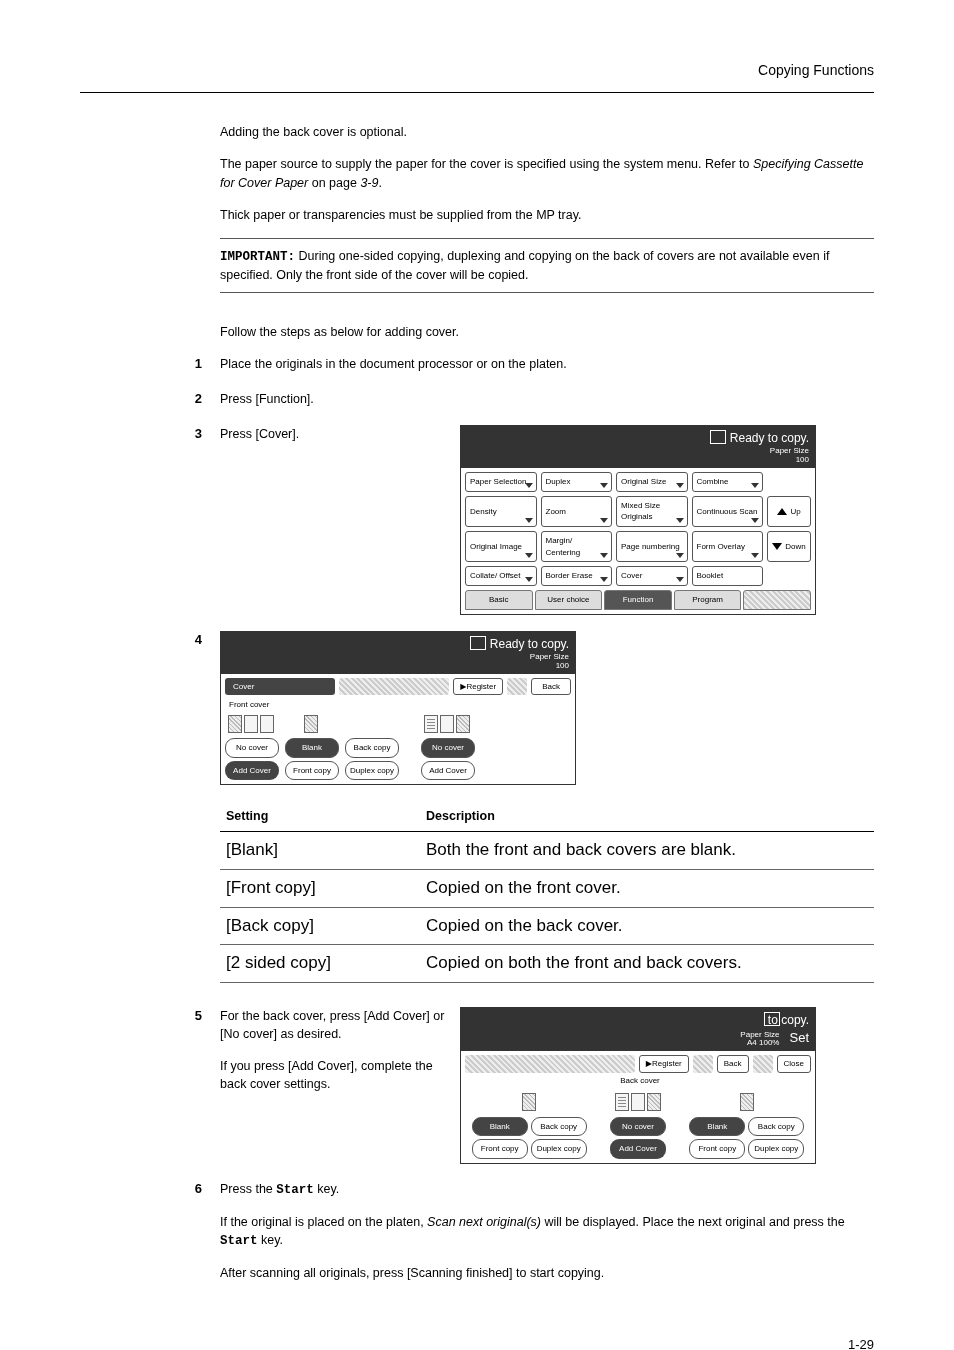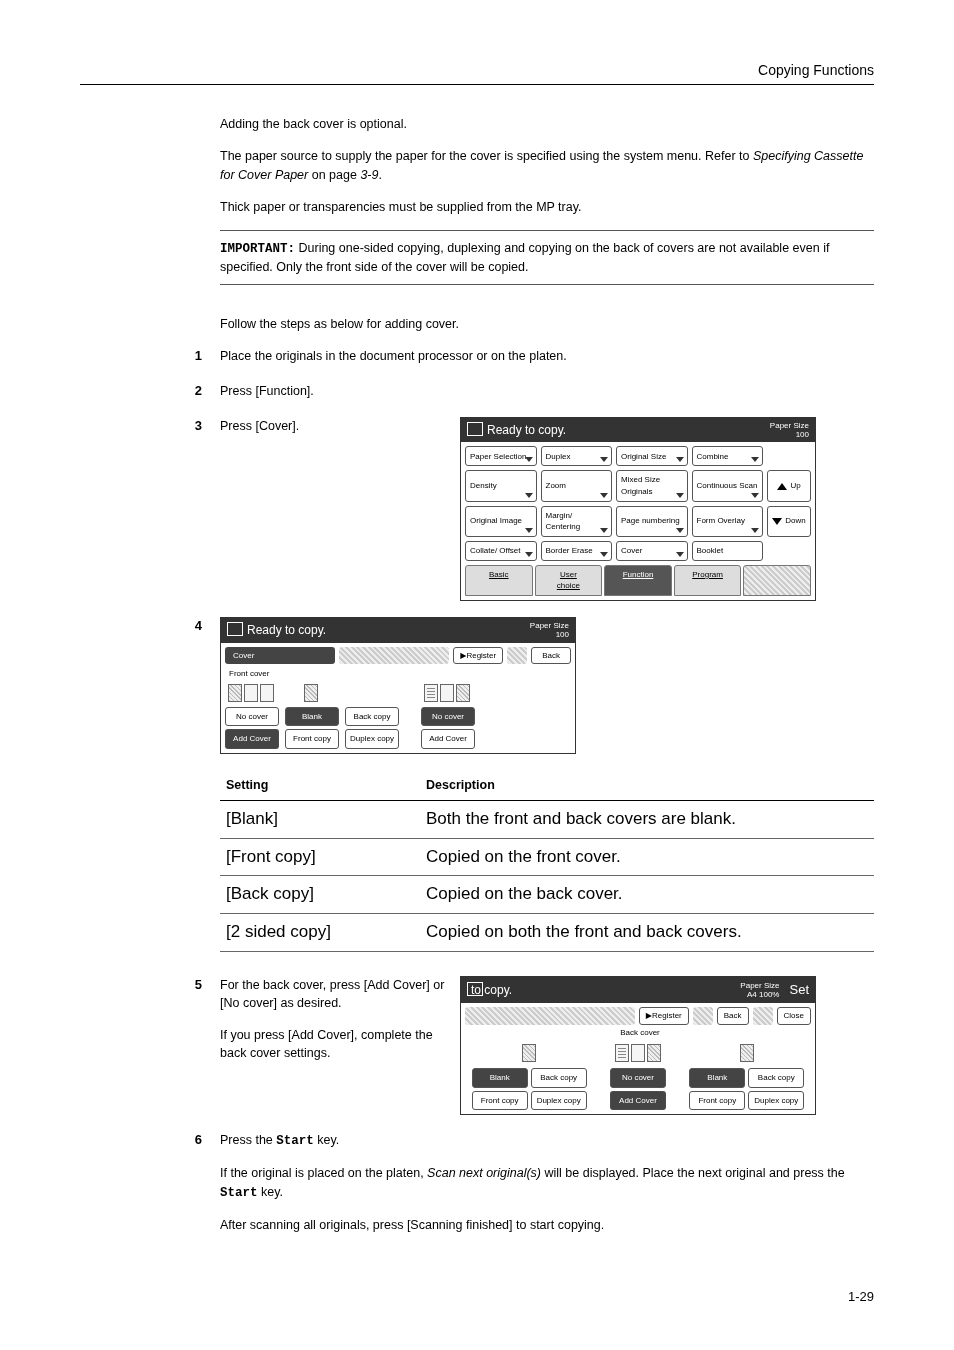--- a/index.html
+++ b/index.html
@@ -6,21 +6,21 @@
   body {
     font-family: Arial, Helvetica, sans-serif;
     font-size: 12.5px;
     color: #000;
     background: #fff;
     width: 954px;
     margin: 0 auto;
     padding: 60px 80px 40px 80px;
     line-height: 1.45;
   }
-  .header-row { text-align: right; border-bottom: 1px solid #000; padding-bottom: 4px; margin-bottom: 30px; }
+  .header-row { text-align: right; border-bottom: 1px solid #000; padding-bottom: 12px; margin-bottom: 30px; }
   .header-row span { font-size: 14px; }
   .body-col { margin-left: 140px; }
   .para { margin-bottom: 14px; }
   .em { font-style: italic; }
   .strong { font-weight: bold; font-family: Liberation Mono, monospace; }
   .important-box { border-top: 1px solid #555; border-bottom: 1px solid #555; padding: 8px 0; margin: 12px 0 30px 0; }
   .step-row { display: flex; align-items: flex-start; margin-bottom: 16px; }
   .step-num { width: 24px; font-weight: bold; font-size: 13px; text-align: right; margin-right: 18px; margin-left: 98px; flex-shrink: 0; }
   .step-text { flex: 1; }
   .step-flex { display: flex; align-items: flex-start; }
@@ -28,51 +28,51 @@
   .step-right { flex: 1; }
 
   
   .settings-table { width: 100%; border-collapse: collapse; margin: 12px 0 24px 0; }
   .settings-table th { text-align: left; font-size: 12.5px; border-bottom: 1.5px solid #000; padding: 6px 6px; }
   .settings-table td { border-bottom: 1px solid #666; padding: 6px 6px; font-size: 17px; }
   .settings-table col.c1 { width: 200px; }
 
   
   .panel { border: 1px solid #333; background: #fff; font-size: 9px; width: 356px; }
-  .panel-title-bar { background: #333; color: #fff; display:flex; justify-content:space-between; align-items:flex-end; padding: 4px 6px 3px 6px; }
+  .panel-title-bar { background: #333; color: #fff; display:flex; justify-content:space-between; align-items:flex-end; padding: 4px 6px 3px 6px; flex-direction: column; }
   .panel-title-bar .t { font-size: 12px; padding-left: 20px; position: relative; }
   .panel-title-bar .t::before { content:''; position:absolute; left:0; top:0; width:14px; height:12px; border:1px solid #fff; }
   .panel-title-bar .ps { font-size:8px; text-align:right; line-height:1.1; }
   .panel-body { padding: 4px; }
   .fn-grid { display: grid; grid-template-columns: repeat(4, 1fr) 44px; gap: 4px; }
   .fn-btn { border: 1px solid #555; border-radius: 3px; padding: 3px 4px; font-size: 8px; min-height: 20px; display:flex; align-items:center; position:relative; }
   .fn-btn::after { content:''; position:absolute; right:3px; bottom:3px; width:0; height:0; border-left:4px solid transparent; border-right:4px solid transparent; border-top:5px solid #333; }
   .fn-btn.noarrow::after { display:none; }
   .side-btn { border:1px solid #555; border-radius:3px; font-size:8px; display:flex; align-items:center; justify-content:center; gap:3px; padding:2px; }
   .side-btn .up { width:0;height:0;border-left:5px solid transparent;border-right:5px solid transparent;border-bottom:7px solid #000; }
   .side-btn .dn { width:0;height:0;border-left:5px solid transparent;border-right:5px solid transparent;border-top:7px solid #000; }
   .tab-row { display:flex; gap:2px; margin-top:4px; }
-  .tab { flex:1; font-size:8px; text-align:center; padding:3px 16px; border:1px solid #777; border-radius:3px 3px 0 0; background:#ddd;text-decoration:underline; }
+  .tab { flex:1; font-size:8px; text-align:center; padding:3px 4px; border:1px solid #777; border-radius:3px 3px 0 0; background:#ddd; }
   .tab.active { background:#555;color:#fff; }
   .tab.hatch { background: repeating-linear-gradient(45deg,#ccc,#ccc 2px,#eee 2px,#eee 4px); }
 
   
   .cov-top { display:flex; gap:4px; margin-bottom:4px; }
   .cov-top .lab { background:#444;color:#fff;border-radius:3px;padding:3px 8px;font-size:8px;flex:0 0 110px; }
   .cov-top .mid { flex:1; background: repeating-linear-gradient(45deg,#ccc,#ccc 2px,#eee 2px,#eee 4px); border-radius:3px; }
   .cov-top .reg { border:1px solid #555;border-radius:3px;padding:2px 6px;font-size:8px; }
   .cov-top .bk { border:1px solid #555;border-radius:3px;padding:2px 10px;font-size:8px; }
   .sect-label { font-size:8px; margin:2px 0 2px 4px; }
   .cov-row { display:flex; gap:6px; align-items:flex-end; }
   .cov-col { display:flex; flex-direction:column; gap:3px; }
   .cov-ico { width:52px;height:22px; display:flex;align-items:center;justify-content:center;gap:2px; }
   .pg { width:14px;height:18px;border:1px solid #666;background:#f5f5f5; }
   .pg.lines::before { content:'';display:block;margin:3px 2px;height:10px;background:repeating-linear-gradient(#888,#888 1px,transparent 1px,transparent 3px); }
   .pg.hatch { background: repeating-linear-gradient(45deg,#bbb,#bbb 1px,#eee 1px,#eee 3px); }
-  .cov-btn { border:1px solid #555;border-radius:3px;padding:3px 4px;font-size:8px;text-align:center;min-width:54px; }
+  .cov-btn { border:1px solid #555;border-radius:9px;padding:3px 4px;font-size:8px;text-align:center;min-width:54px; }
   .cov-btn.sel { background:#444;color:#fff; }
   .cov-btn.dot { border-style:dotted; }
 
   
   .panel3 { width: 356px; }
   .panel3 .panel-title-bar { justify-content: space-between; }
   .panel3 .right-head { display:flex;gap:10px;align-items:flex-end; }
   .panel3 .set { font-size:13px; }
   .bc-top { display:flex;gap:4px;margin-bottom:2px; }
   .bc-top .fill { flex:1; background: repeating-linear-gradient(45deg,#ccc,#ccc 2px,#eee 2px,#eee 4px); border-radius:3px; height:18px; }

